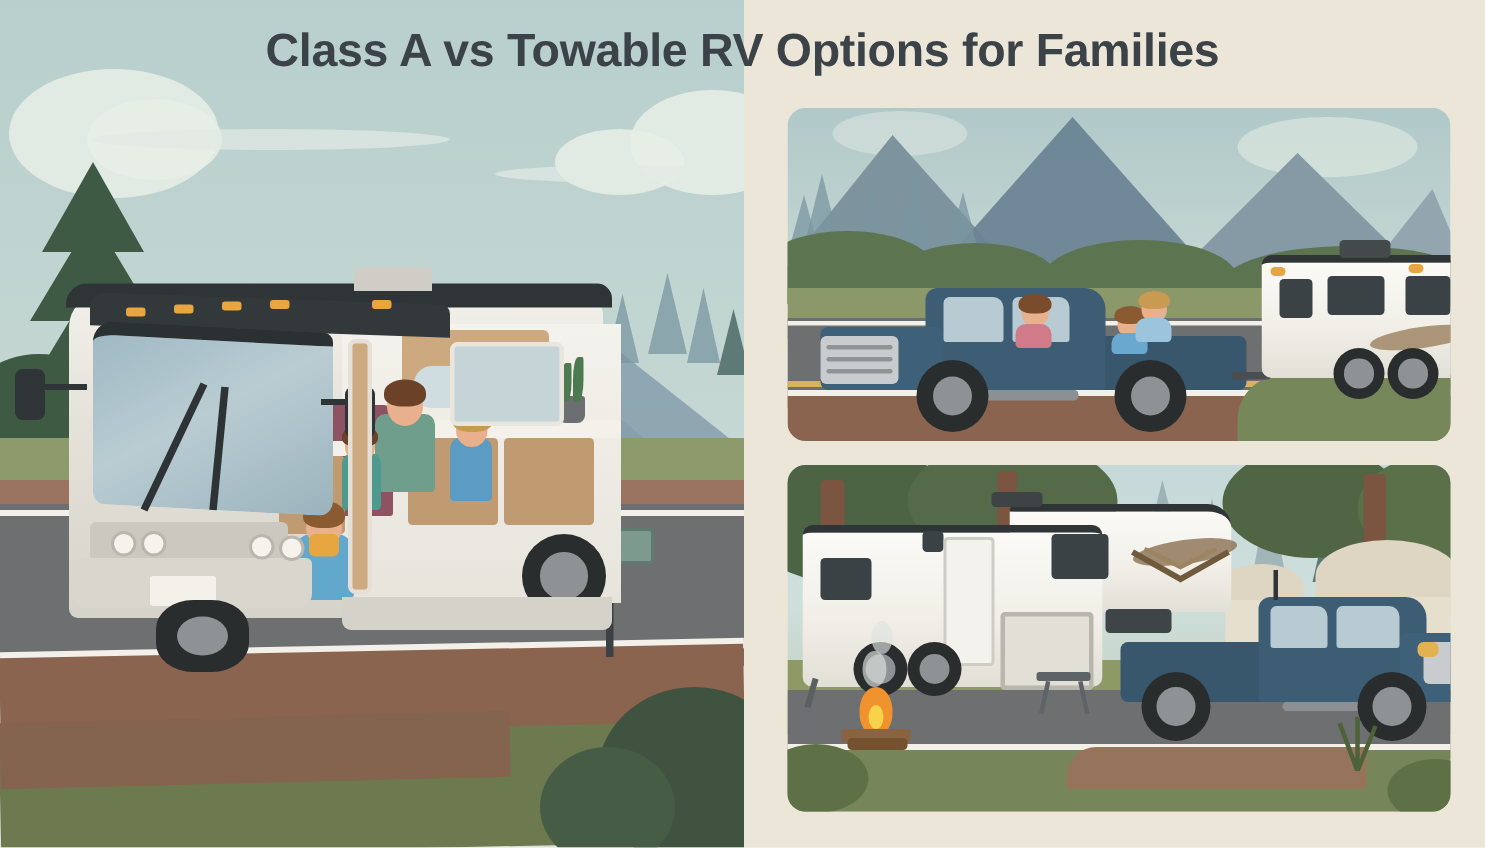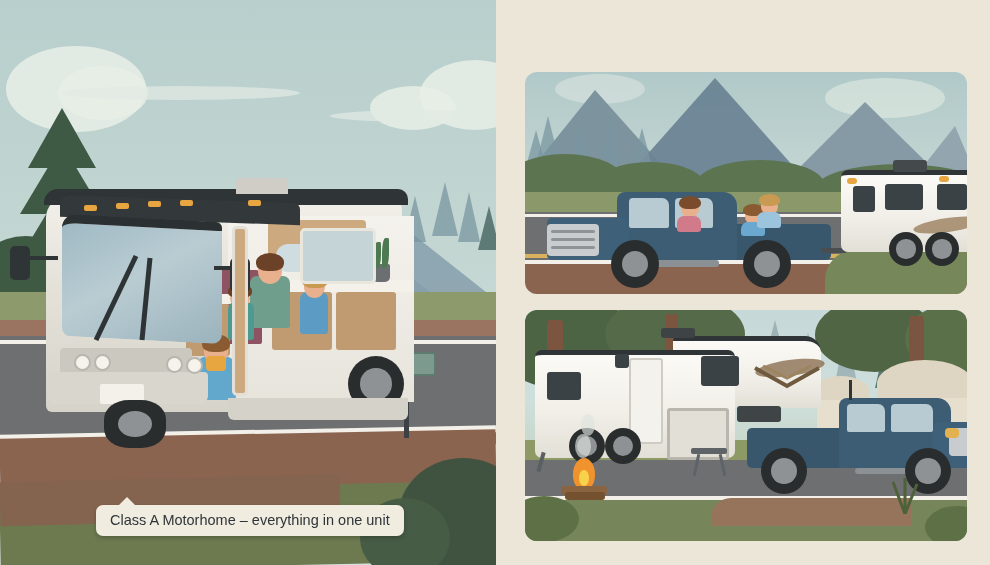--- a/index.html
+++ b/index.html
@@ -332,21 +332,20 @@
     <div class="headlight" style="left:186px;top:357px;"></div>
     <div class="blinker" style="left:206px;top:356px;"></div>
     <div style="position:absolute;left:100px;top:384px;width:44px;height:20px;background:#f3f1ea;border-radius:2px;"></div>
     <div class="wheel" style="left:104px;top:400px;width:62px;height:48px;border-radius:40%;"></div>
     <div class="wheel" style="left:348px;top:356px;width:56px;height:56px;"></div>
 
     <div style="position:absolute;left:228px;top:398px;width:180px;height:22px;background:#d5d2ca;border-radius:0 0 6px 6px;"></div>
     <div class="rv-side-window" style="left:300px;top:228px;width:76px;height:56px;"></div>
     <div class="rv-side-window" style="left:232px;top:226px;width:16px;height:170px;background:#cda97f;border-color:#e4e0d7;"></div>
 
-    <div class="caption" id="caption-left">Class A Motorhome – everything in one unit</div>
   </div>
 
   <div class="panel" id="panel-tr">
     <div class="sky-haze"></div>
     <div class="cloud" style="left:300px;top:6px;width:120px;height:40px;opacity:.55;"></div>
     <div class="cloud" style="left:30px;top:2px;width:90px;height:30px;opacity:.45;"></div>
 
     <svg class="mtn" style="left:0;top:0;width:442px;height:130px;" viewBox="0 0 442 130" preserveAspectRatio="none">
       <polygon points="-20,130 70,18 170,130" fill="#7d939e"></polygon>
       <polygon points="80,130 190,6 300,130" fill="#6c8493" opacity=".95"></polygon>
@@ -491,14 +490,17 @@
     <div style="position:absolute;left:324px;top:70px;width:3px;height:20px;background:#2f3436;"></div>
 
     <div class="bush" style="left:-16px;top:186px;width:70px;height:46px;background:#5e7046;"></div>
     <div class="bush" style="left:400px;top:196px;width:64px;height:42px;background:#5e7046;"></div>
     <svg style="position:absolute;left:360px;top:168px;width:40px;height:36px;" viewBox="0 0 40 36">
       <path d="M20 36 L8 4 M20 36 L20 0 M20 36 L32 6" stroke="#4d6239" stroke-width="3" fill="none"></path>
     </svg>
 
   </div>
 
+  <div class="title-bar">
+    <div class="title-text">Class A vs Towable RV Options for Families</div>
+  </div>
 
 </div>
 
 </body></html>

